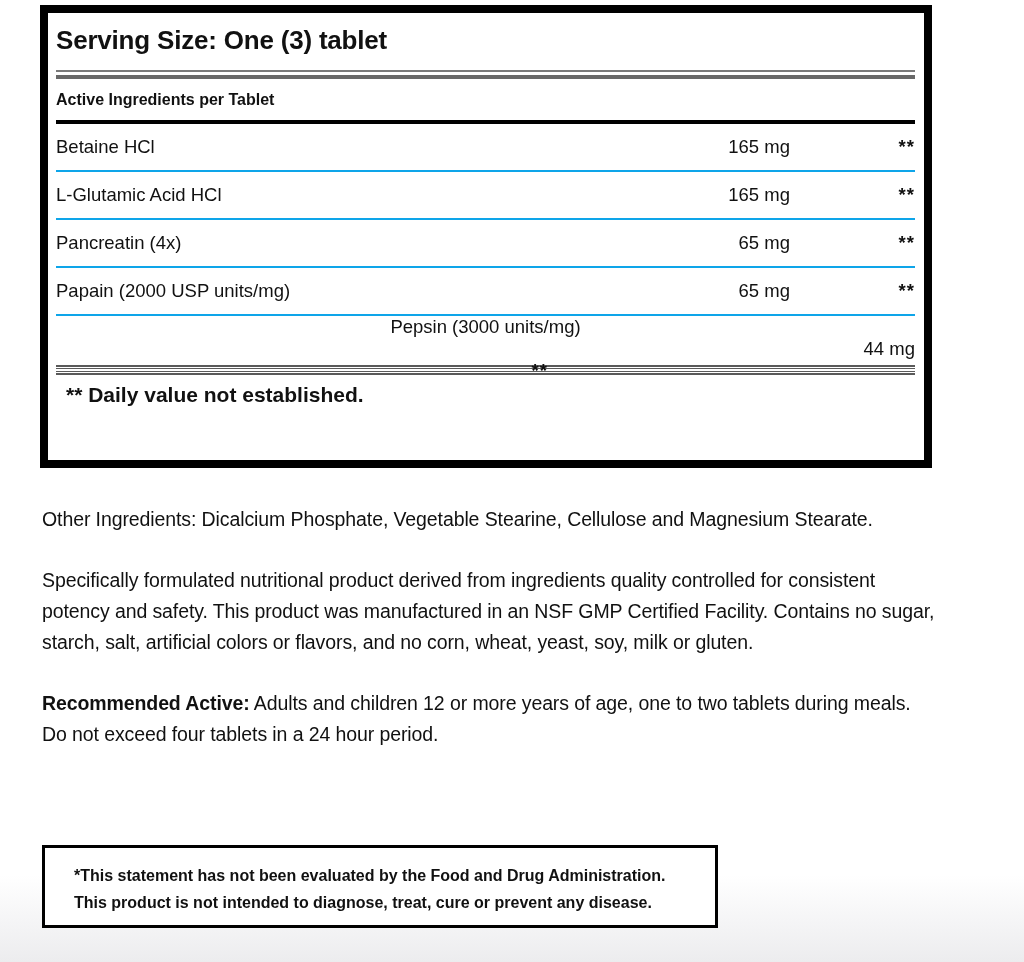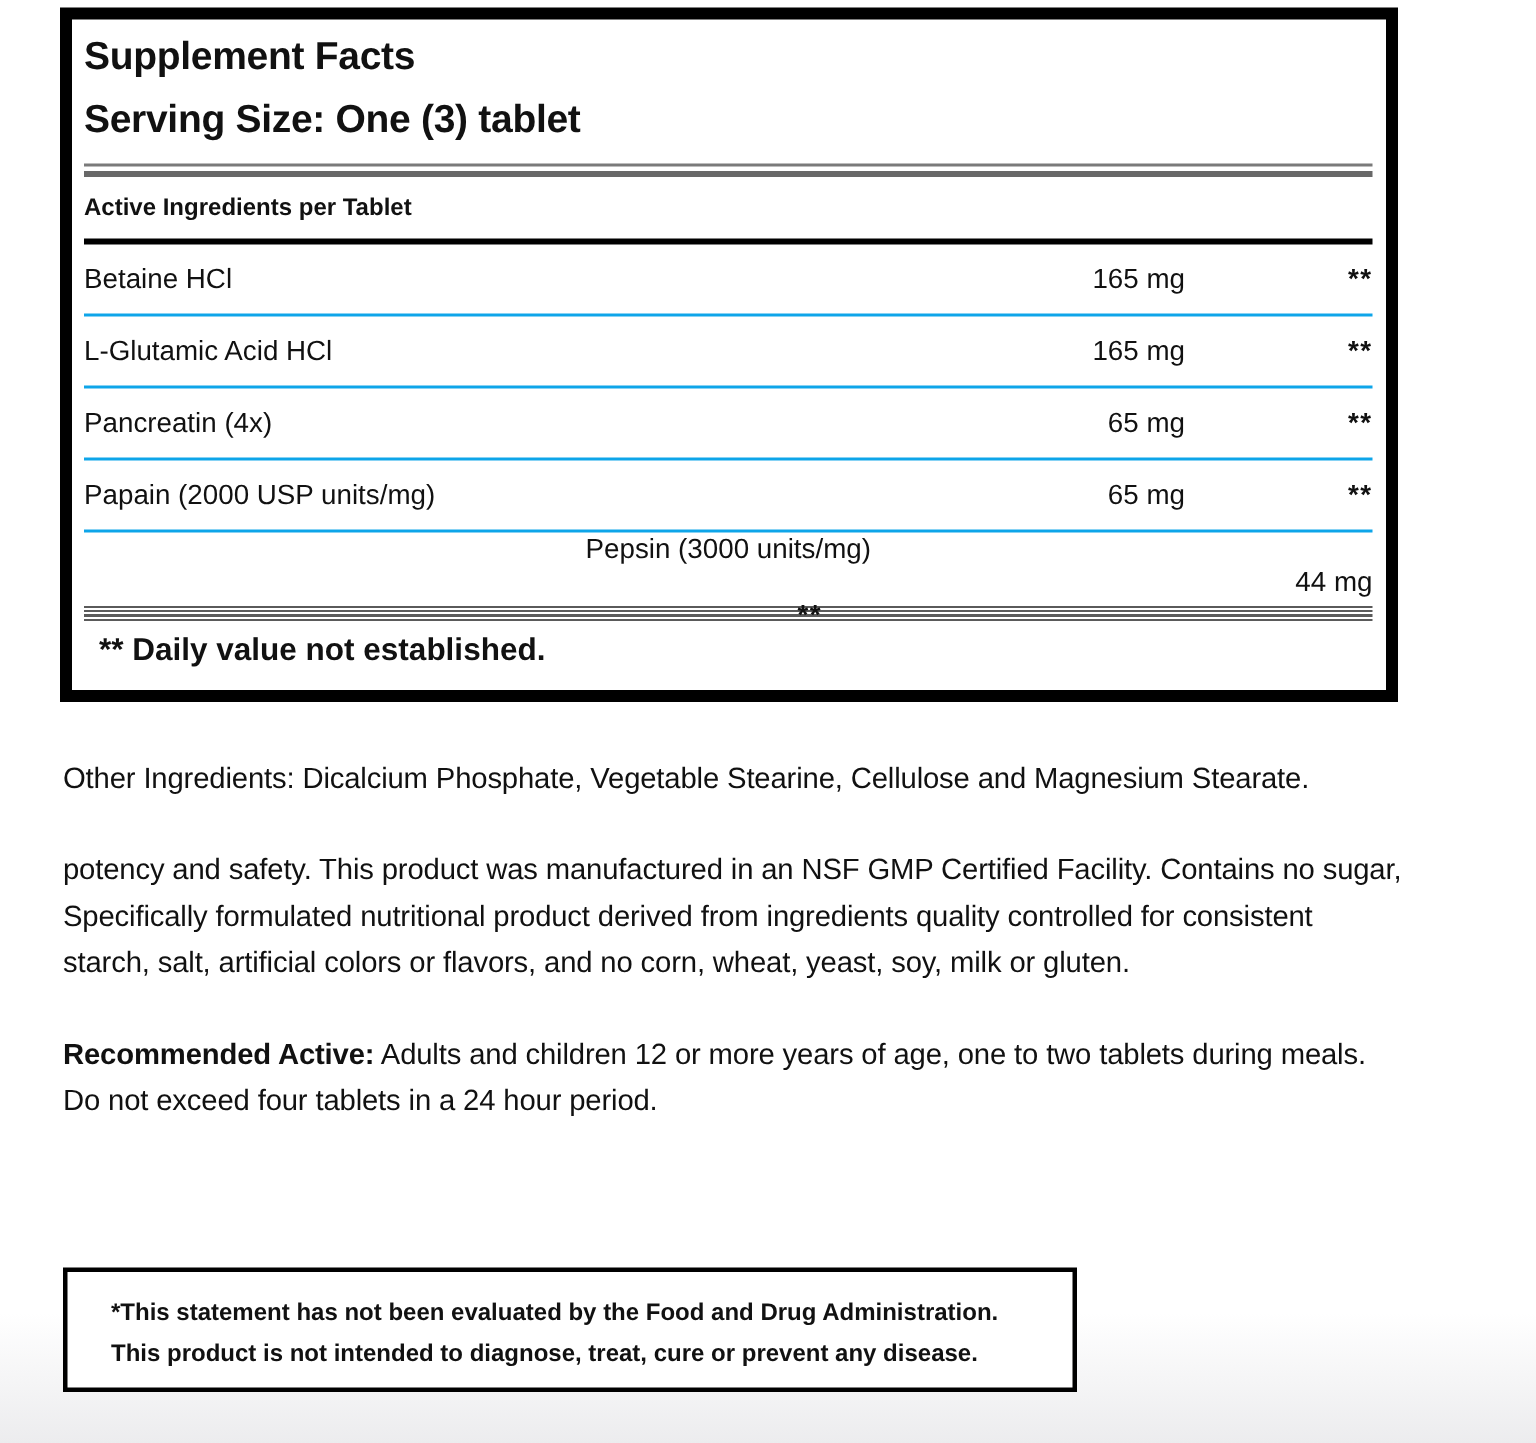--- a/index.html
+++ b/index.html
@@ -120,21 +120,20 @@
     line-height: 27px;
     white-space: nowrap;
   }
 </style>
 </head>
 <body>
 
 <div class="page">
 
   <section class="facts-box">
-    <div class="facts-title">Supplement Facts</div>
     <div class="serving-size">Serving Size: One (3) tablet</div>
     <div class="groove-rule"></div>
     <div class="col-header">Active Ingredients per Tablet</div>
     <div class="thick-rule"></div>
     <div id="ingredient-rows">
   <div class="ing-row">
     <span class="ing-name">Betaine HCl</span>
     <span class="ing-amount">165 mg</span>
     <span class="ing-dv">**</span>
   </div>
@@ -165,22 +164,22 @@
 </div>
     <div class="quad-rule"></div>
     <div class="footnote">** Daily value not established.</div>
   </section>
 
   <section class="body-copy" id="body-copy">
       <div class="para">
         <div class="para-line">Other Ingredients: Dicalcium Phosphate, Vegetable Stearine, Cellulose and Magnesium Stearate.</div>
       </div>
       <div class="para">
+        <div class="para-line">Specifically formulated nutritional product derived from ingredients quality controlled for consistent</div>
         <div class="para-line">potency and safety. This product was manufactured in an NSF GMP Certified Facility. Contains no sugar,</div>
-        <div class="para-line">Specifically formulated nutritional product derived from ingredients quality controlled for consistent</div>
         <div class="para-line">starch, salt, artificial colors or flavors, and no corn, wheat, yeast, soy, milk or gluten.</div>
       </div>
       <div class="para">
         <div class="para-line"><b>Recommended Active:</b> Adults and children 12 or more years of age, one to two tablets during meals.</div>
         <div class="para-line">Do not exceed four tablets in a 24 hour period.</div>
       </div>
     </section>
 
   <section class="disclaimer-box" id="disclaimer-box">
       <div class="disclaimer-line">*This statement has not been evaluated by the Food and Drug Administration.</div>

